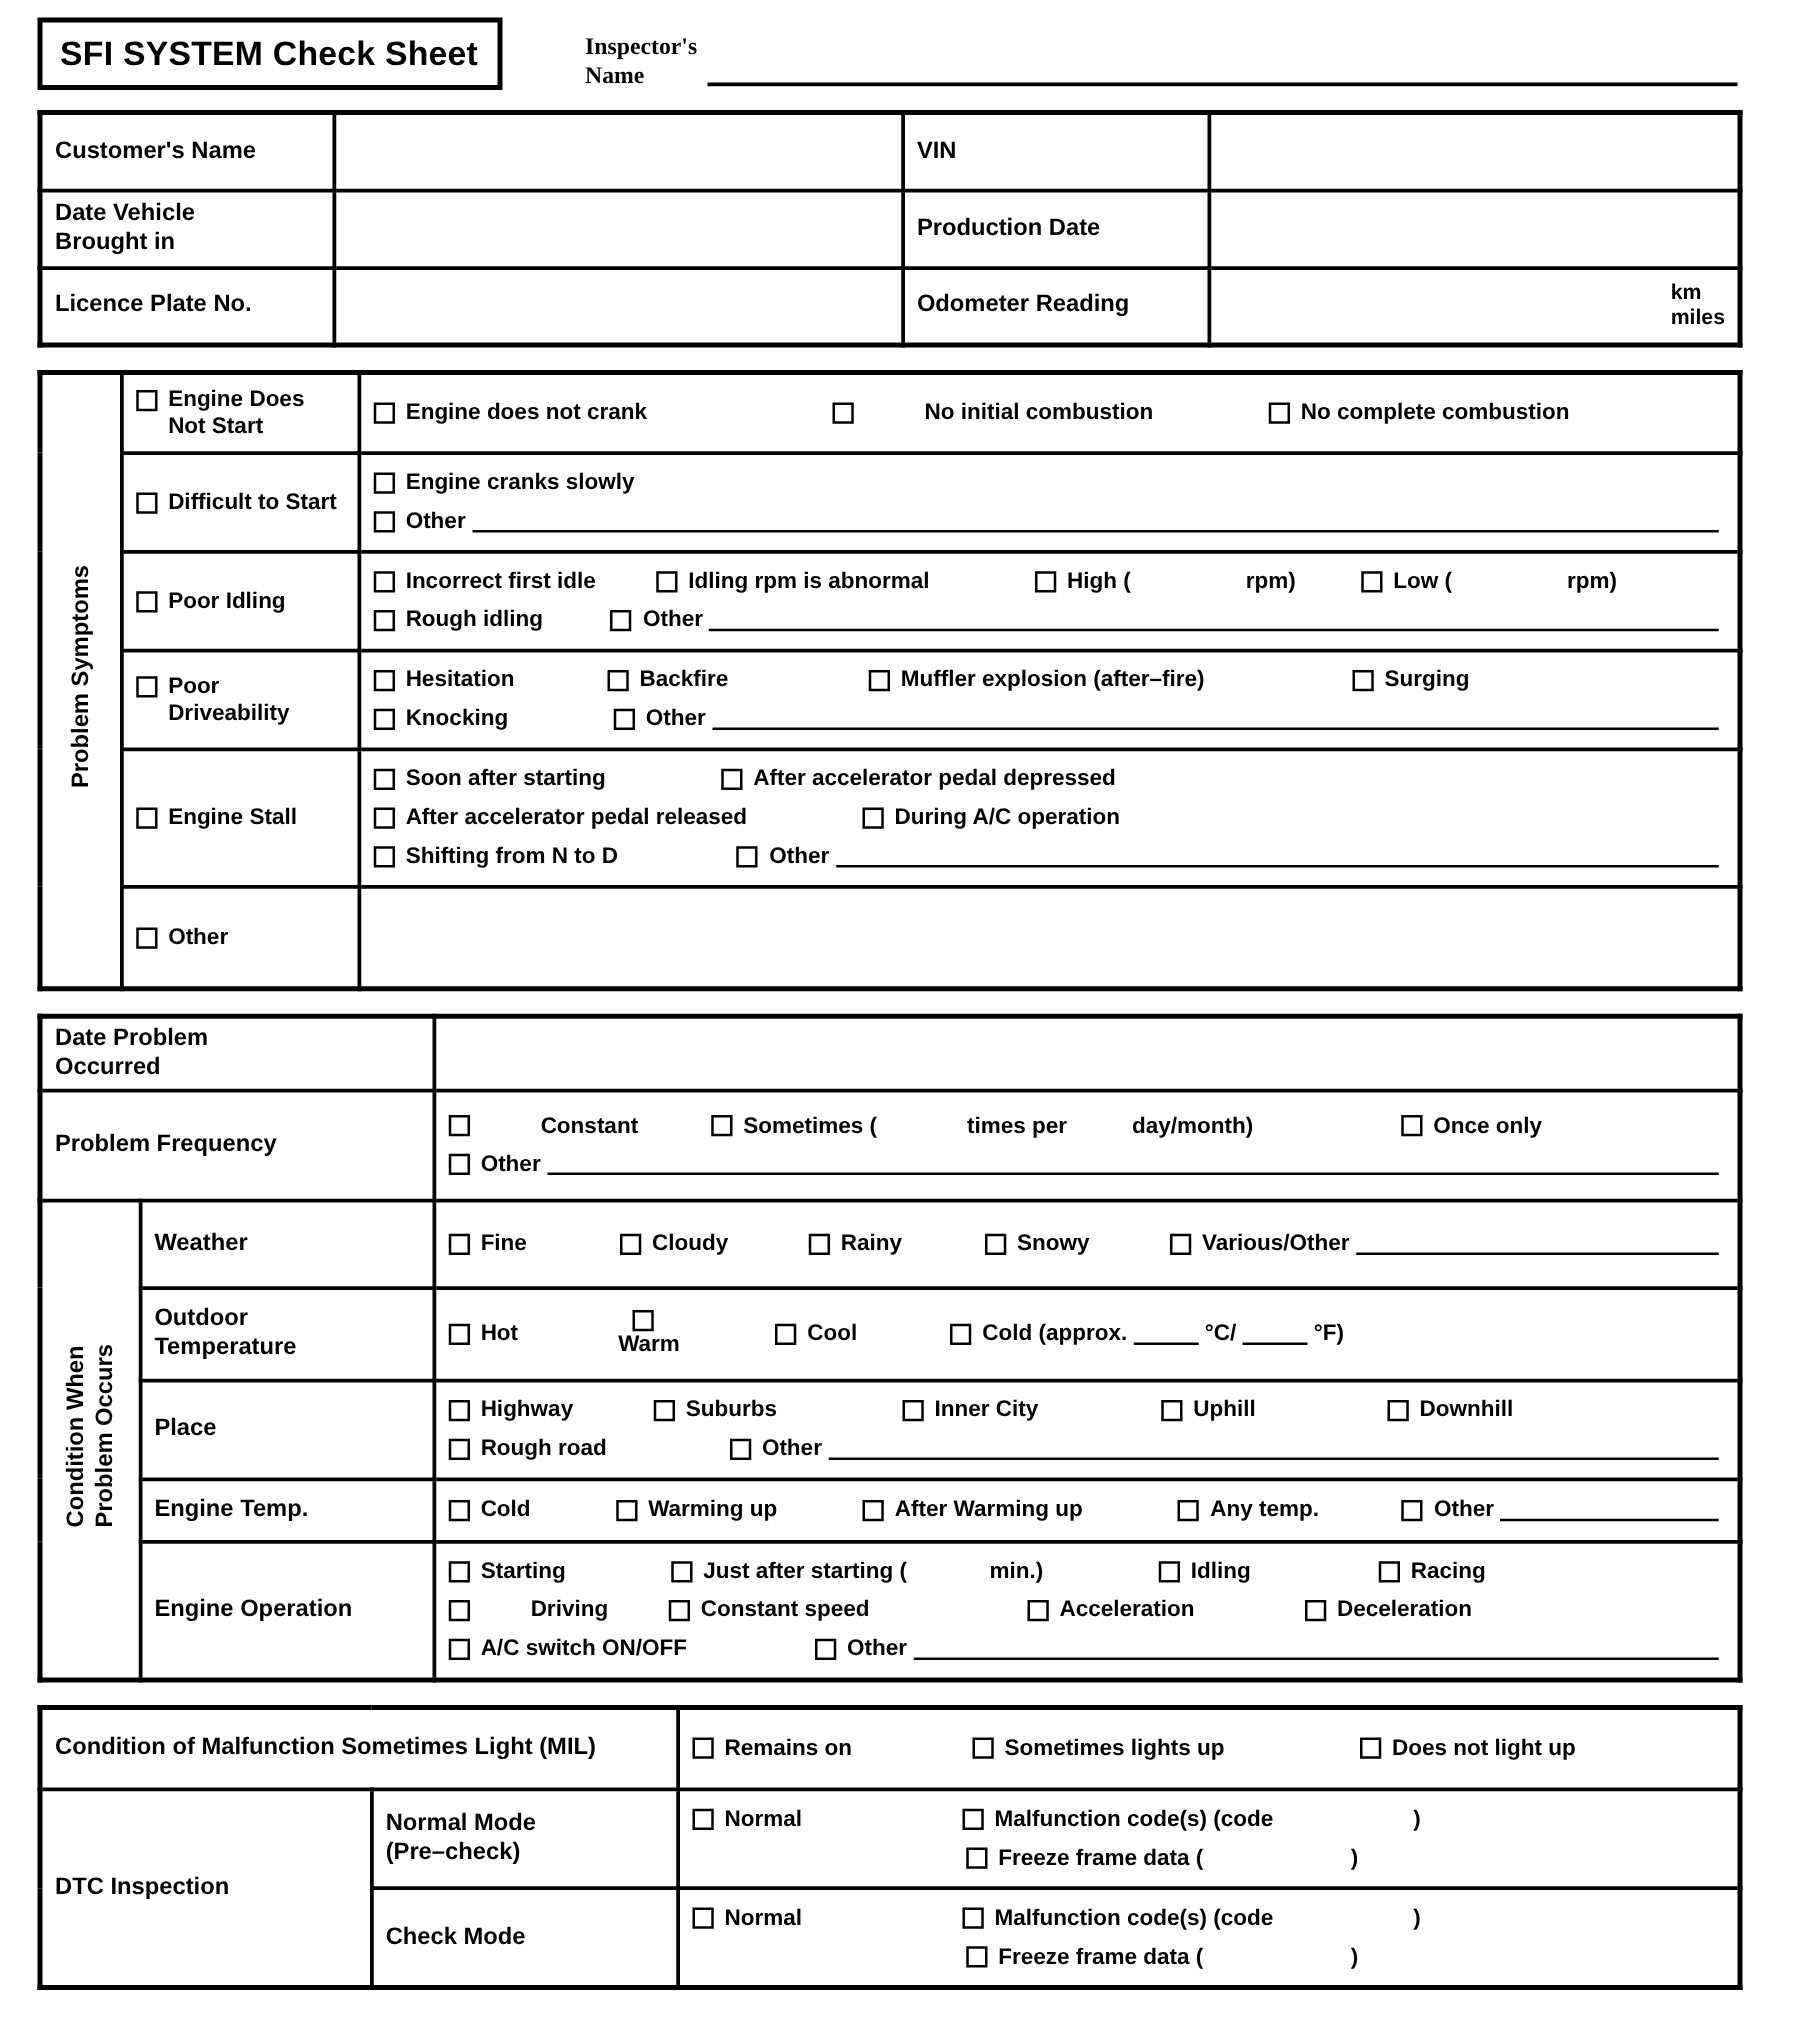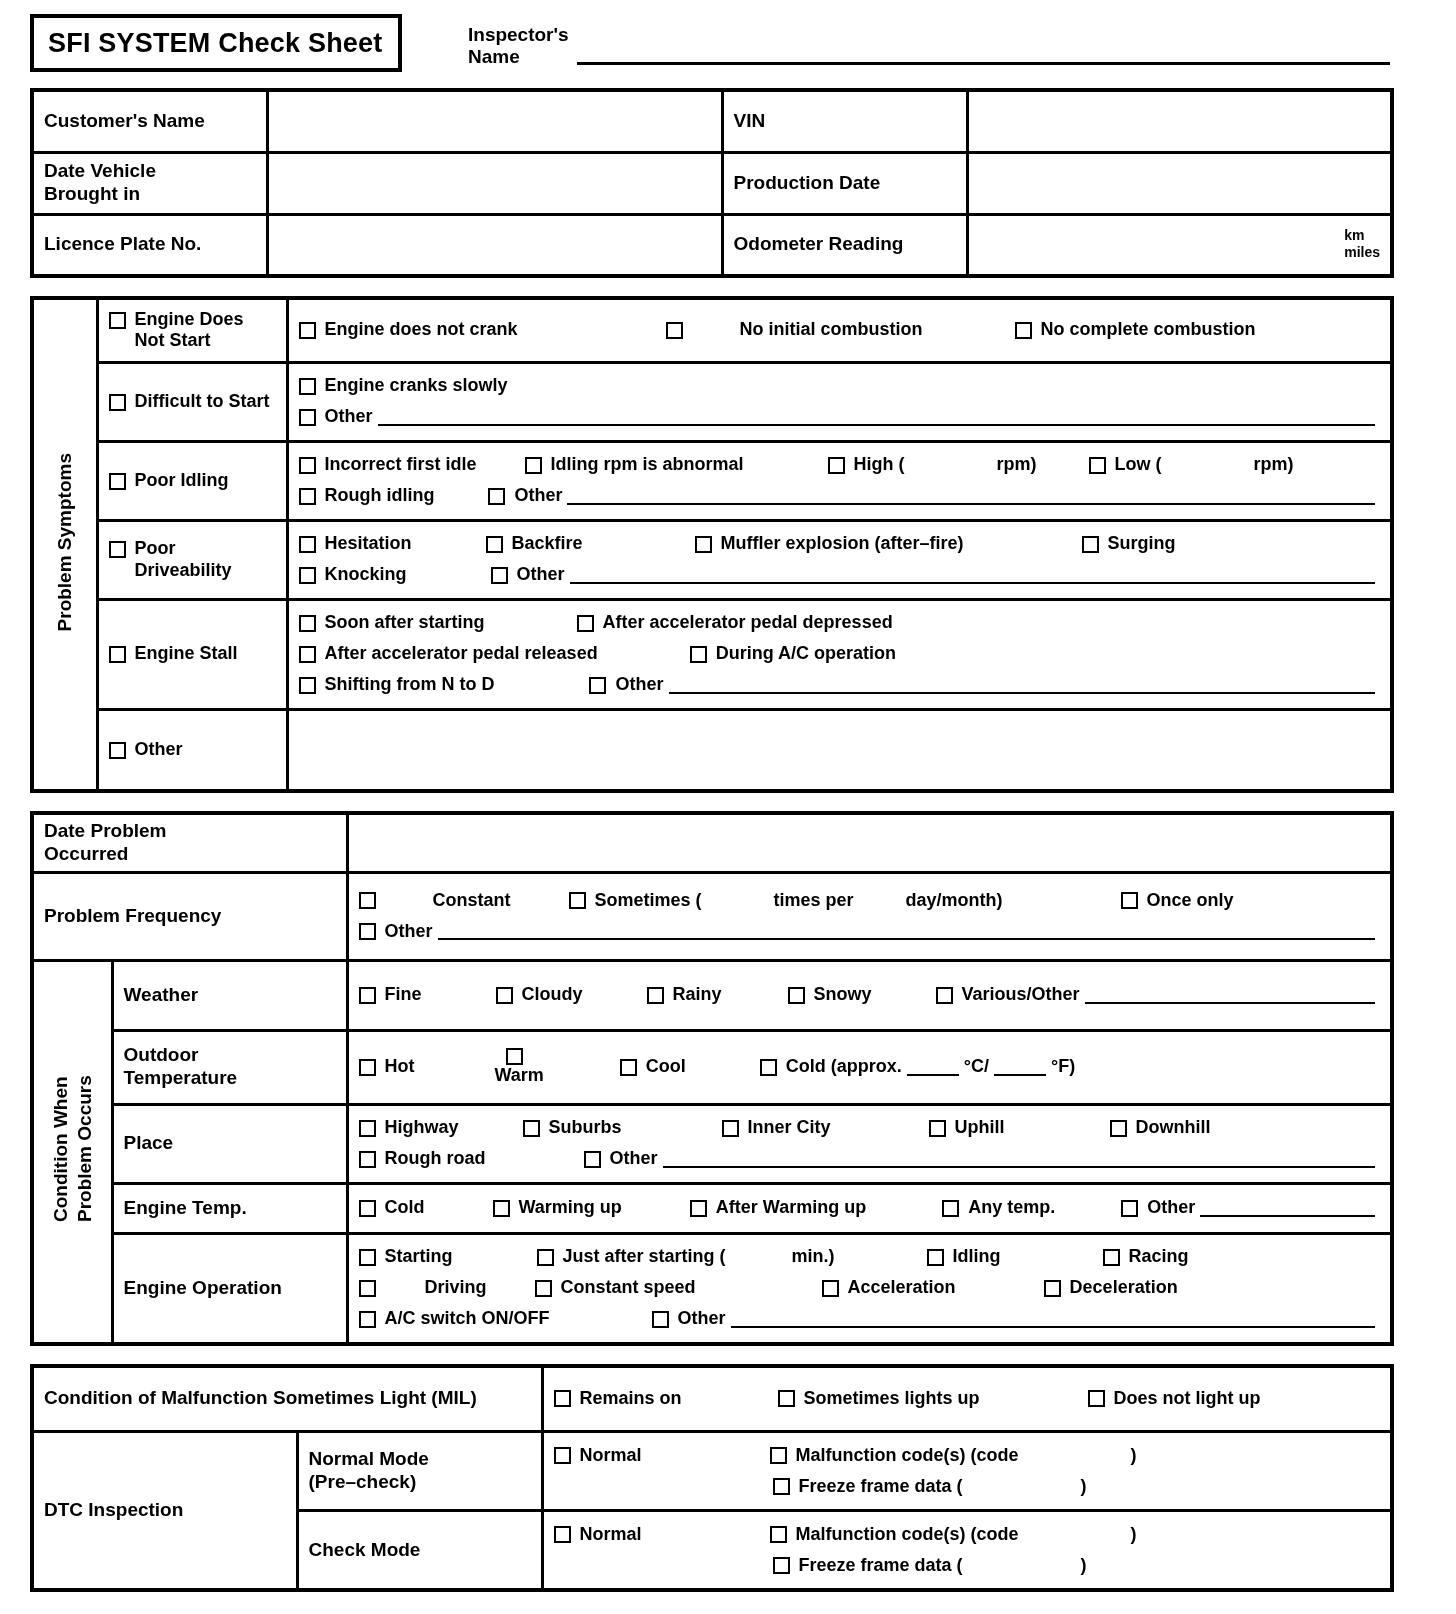--- a/index.html
+++ b/index.html
@@ -7,44 +7,44 @@
   body {
     width:1456px;
     font-family:"Liberation Sans", sans-serif;
     font-weight:bold;
     color:#000;
     -webkit-font-smoothing:antialiased;
   }
   .page { width:1456px; padding:14px 66px 24px 30px; }
 
   
-  .top { display:flex; align-items:center; margin-bottom:16px; }
+  .top { display:flex; align-items:flex-end; margin-bottom:16px; }
   .title-box {
     border:4px solid #000; width:372px; height:58px;
     display:flex; align-items:center; padding-left:14px; flex:none;
   }
   .title { font-size:27px; letter-spacing:0.2px; }
   .inspector { flex:1; display:flex; align-items:flex-end; margin-left:66px; margin-top:6px; }
   .ins-label { font-size:19px; line-height:1.18; flex:none; }
-  .ins-label span { display:block; }
+  .ins-label span { display:block;font-family:Liberation Serif, serif; }
   .ins-line { flex:1; border-bottom:3px solid #000; margin-left:8px; margin-bottom:3px; height:0; }
 
   
   table.tbl {
     border-collapse:collapse; width:1360px; table-layout:fixed;
     margin-bottom:18px; border:4px solid #000;
   }
   .tbl td { border:3px solid #000; vertical-align:middle; font-size:19px; padding:5px 10px; }
   .lbl { padding-left:20px; line-height:1.2; }
   .blank {}
   .force-wrap { display:inline-block; max-width:150px; }
   .force-wrap-wide { display:inline-block; max-width:455px; }
 
   .unit-cell { text-align:right; padding-right:16px; }
-  .units { display:inline-block; text-align:left; font-size:14px; line-height:1.2; }
+  .units { display:inline-block; text-align:left; font-size:17px; line-height:1.2; }
   .units div { display:block; }
 
   
   .vlabel { text-align:center; vertical-align:middle; padding:4px 2px; }
   .vtext {
     writing-mode:vertical-rl; transform:rotate(180deg);
     display:inline-block; font-size:19px; white-space:nowrap; line-height:1.25;
   }
   .vtext.wrap { white-space:normal; height:178px; }
 

